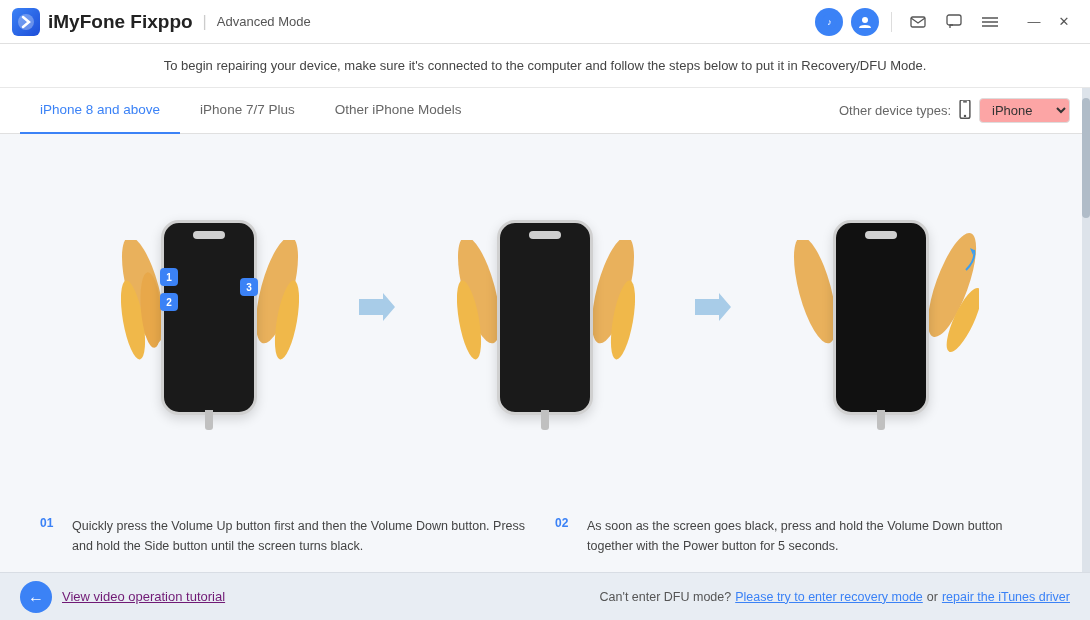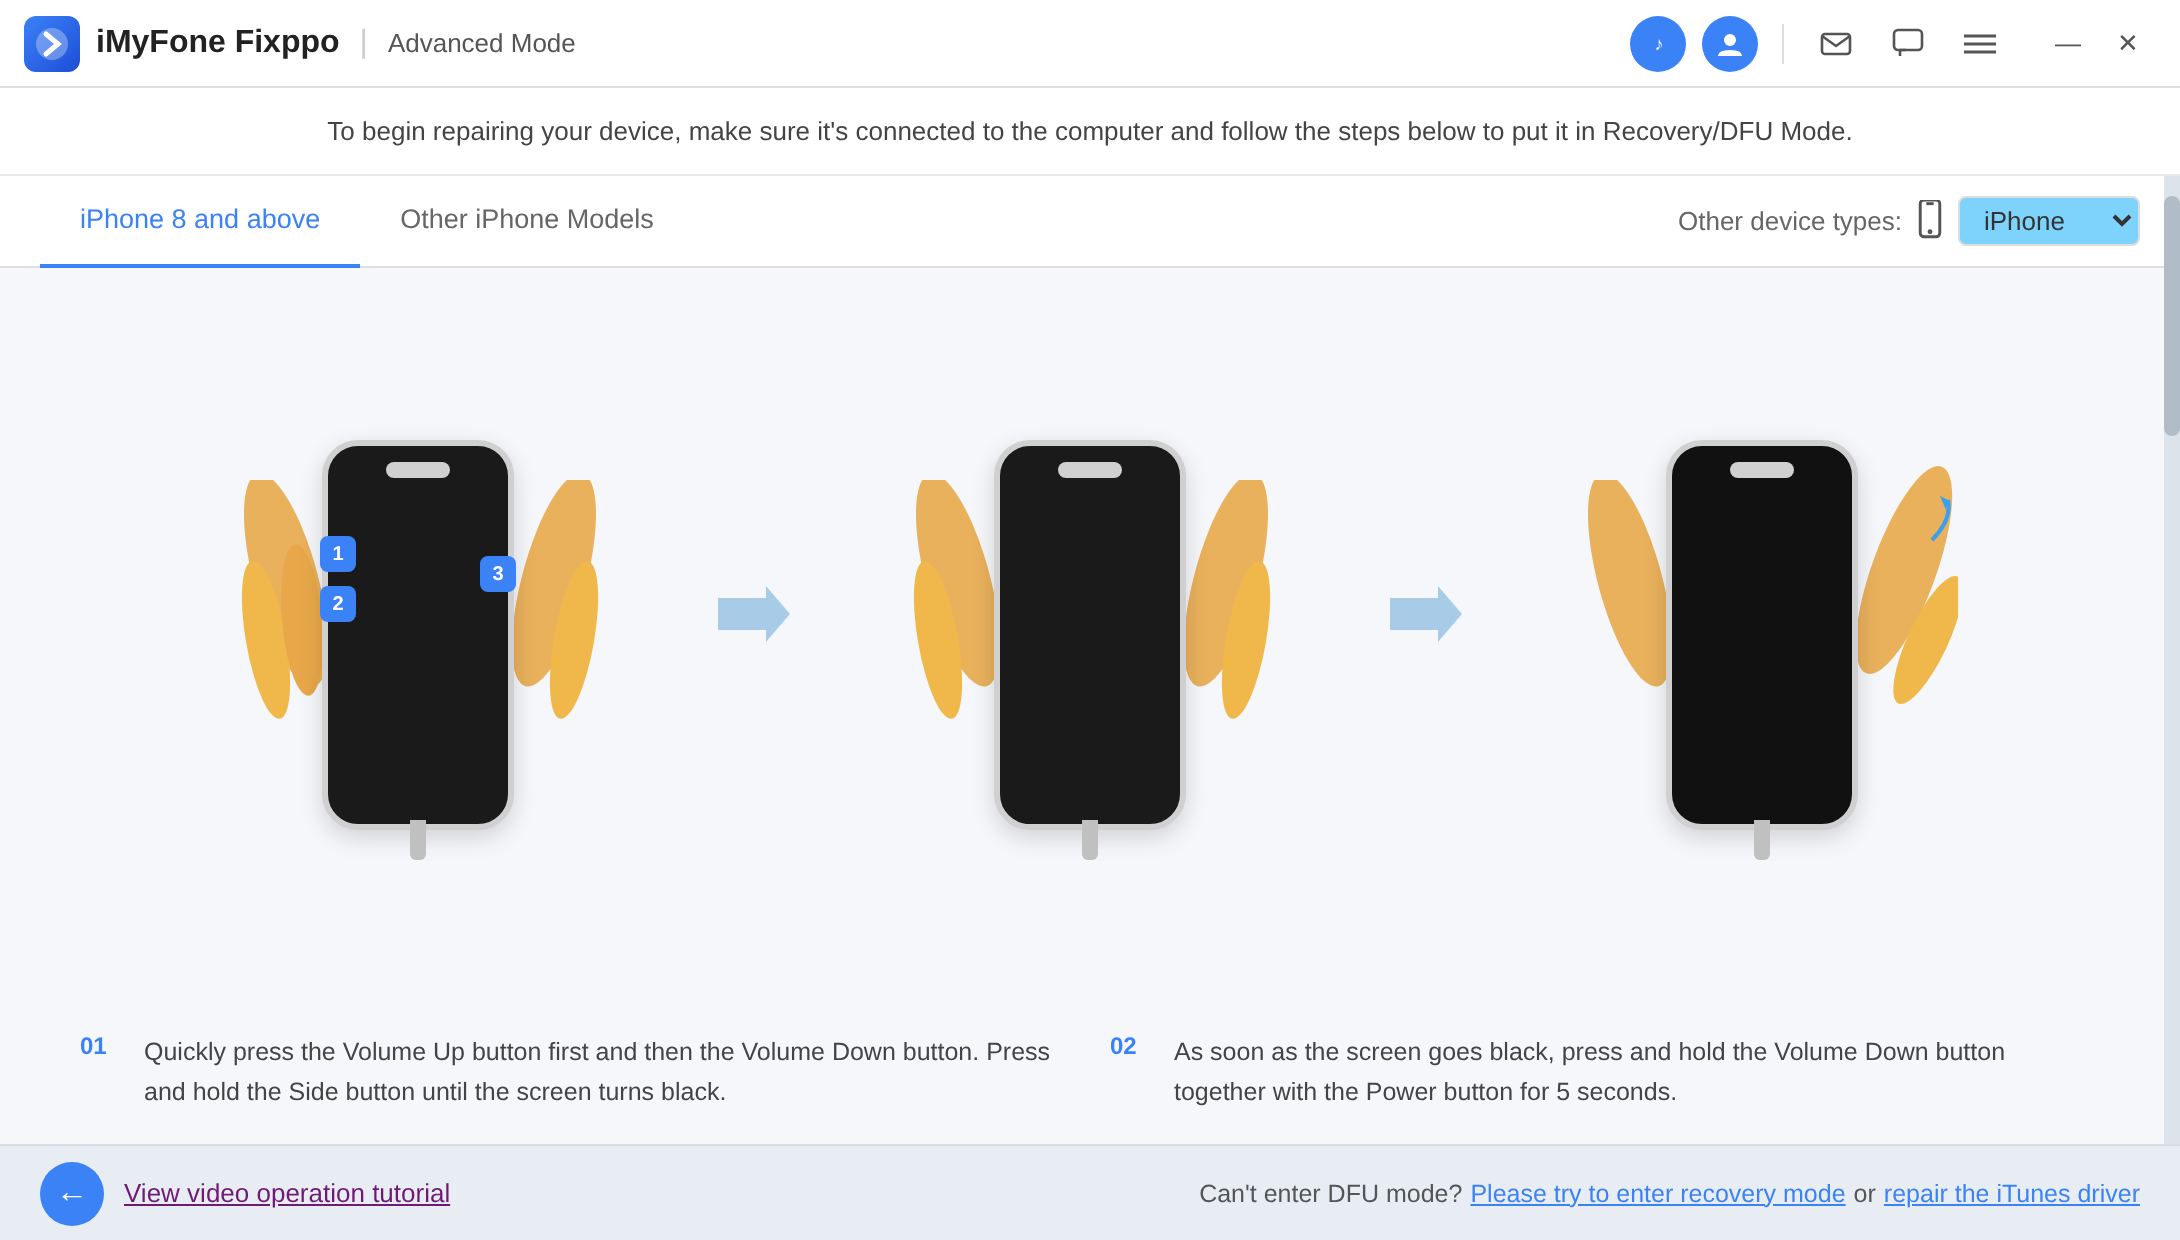--- a/index.html
+++ b/index.html
@@ -30,21 +30,21 @@
       background: linear-gradient(135deg, #3b82f6, #1d4ed8);
       display: flex;
       align-items: center;
       justify-content: center;
       color: white;
       font-size: 13px;
       font-weight: bold;
       margin-right: 8px;
     }
     .titlebar-appname {
-      font-size: 16px;
+      font-size: 19px;
       font-weight: 600;
       color: #222;
     }
     .titlebar-sep {
       color: #ccc;
       margin: 0 10px;
       font-size: 16px;
     }
     .titlebar-mode {
       font-size: 13px;
@@ -152,21 +152,21 @@
       gap: 6px;
       font-size: 13px;
       color: #666;
     }
     .other-devices select {
       border: 1px solid #ddd;
       border-radius: 4px;
       padding: 3px 20px 3px 8px;
       font-size: 13px;
       color: #333;
-      background: #7dd3fc;
+      background: #fca5a5;
       cursor: pointer;
       appearance: auto;
     }
 
     
     .steps-area {
       flex: 1;
       display: flex;
       flex-direction: column;
       overflow: hidden;
@@ -428,20 +428,21 @@
 </div>
 
 <div class="main" style="position:relative;">
 
   <div class="instruction-bar">
     <span>To begin repairing your device, make sure it's connected to the computer and follow the steps below to put it in Recovery/DFU Mode.</span>
   </div>
 
   <div class="tabs-bar">
     <div class="tab active">iPhone 8 and above</div>
+    <div class="tab">iPhone 7/7 Plus</div>
     <div class="tab">Other iPhone Models</div>
     <div class="tabs-spacer"></div>
     <div class="other-devices">
       <span>Other device types:</span>
       <svg width="16" height="22" viewBox="0 0 10 18">
         <rect x="1" y="0" width="8" height="15" rx="1.5" fill="none" stroke="#555" stroke-width="1.2"></rect>
         <circle cx="5" cy="13" r="1" fill="#555"></circle>
         <line x1="3.5" y1="1.5" x2="6.5" y2="1.5" stroke="#555" stroke-width="1.2"></line>
       </svg>
       <select>

